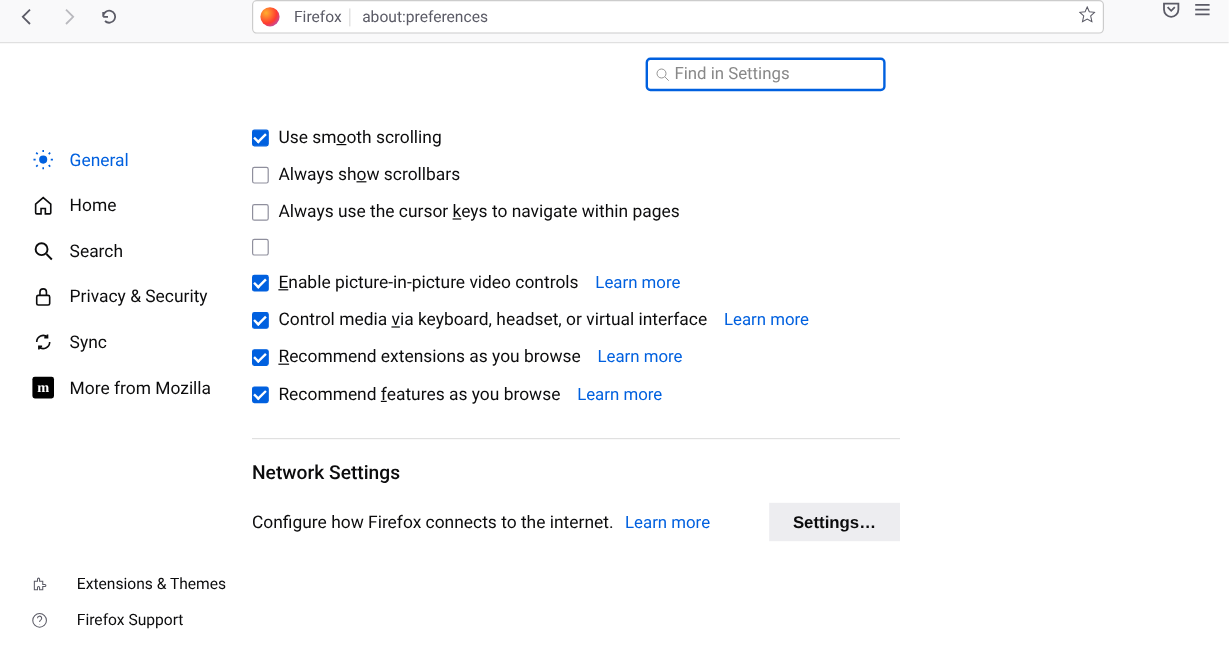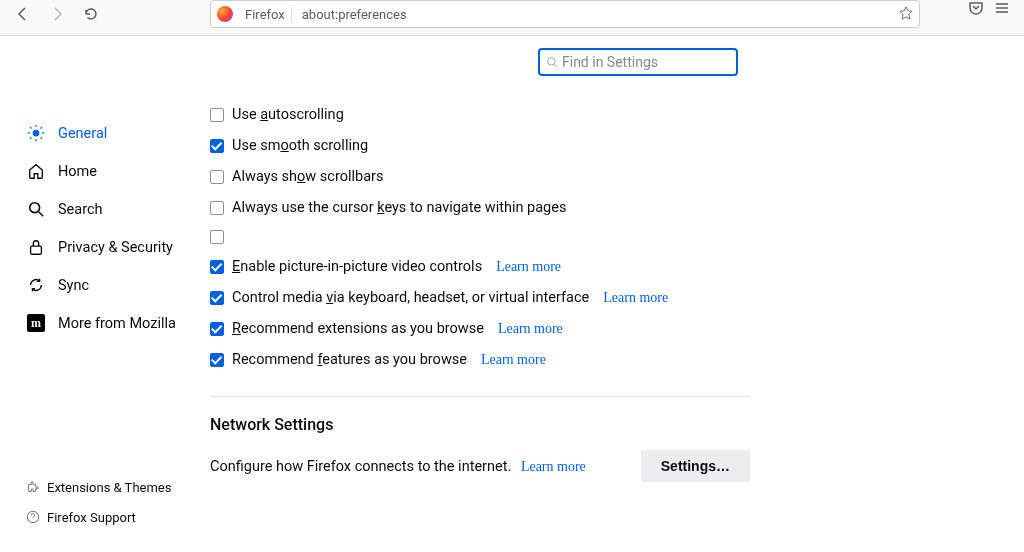--- a/index.html
+++ b/index.html
@@ -75,21 +75,21 @@
   }
   .cat.active { color: #0060df; }
   .cat .ic { width:20px; display:flex; align-items:center; justify-content:center; }
   .cat .ic svg { width:18px; height:18px; }
   .cat.active .ic svg { stroke:#0060df; fill:#0060df; }
   .sidebar-bottom {
     margin-top: auto;
     padding-bottom: 20px;
     font-size: 13px;
   }
-  .sidebar-bottom .brow { display:flex; align-items:center; gap:5px; height:30px; color:#0c0c0d; }
+  .sidebar-bottom .brow { display:flex; align-items:center; gap:22px; height:30px; color:#0c0c0d; }
   .sidebar-bottom .brow .ic { width:16px; display:flex; align-items:center; }
   .sidebar-bottom .brow .ic svg { width:14px; height:14px; stroke:#5b5b66; fill:none;}
   
   .main {
     flex:1;
     position:relative;
     padding: 0 40px 16px 0;
   }
   .search-settings {
     position:absolute;
@@ -122,21 +122,21 @@
   }
   .cb.checked {
     background:#0060df; border-color:#0060df;
   }
   .cb.checked::after {
     content:""; width:8px; height:4px;
     border-left:2px solid #fff; border-bottom:2px solid #fff;
     transform: rotate(-45deg) translate(0.5px,-1px);
   }
   .lbl .u { text-decoration: underline; text-decoration-thickness:1px; }
-  .learn { color:#0060df; margin-left:6px; font-size:14px;font-family:Liberation Serif, serif; }
+  .learn { color:#0060df; margin-left:6px; font-size:14px; }
   hr.sep { border:none; border-top:1px solid #e0e0e0; margin: 28px 0 18px; }
   h2.sect {
     font-size: 16px; font-weight:500; color:#0c0c0d;
     margin-bottom: 16px;
   }
   .netrow {
     display:flex; align-items:center; justify-content:space-between;
     font-size:14.5px;
   }
   .netrow .settings-btn {
@@ -273,24 +273,20 @@
     <div class="search-settings">
       <svg viewBox="0 0 16 16">
           <circle cx="7" cy="7" r="5"></circle>
           <path d="M11 11l4 4"></path>
         </svg>
       <span>Find in Settings</span>
     </div>
 
     <div class="prefs">
       <div class="row">
-        <span class="cb"></span>
-        <span class="lbl"><span>Use </span><span class="u">a</span><span>utoscrolling</span></span>
-      </div>
-      <div class="row">
         <span class="cb checked"></span>
         <span class="lbl"><span>Use sm</span><span class="u">o</span><span>oth scrolling</span></span>
       </div>
       <div class="row">
         <span class="cb"></span>
         <span class="lbl"><span>Always sh</span><span class="u">o</span><span>w scrollbars</span></span>
       </div>
       <div class="row">
         <span class="cb"></span>
         <span class="lbl"><span>Always use the cursor </span><span class="u">k</span><span>eys to navigate within pages</span></span>

